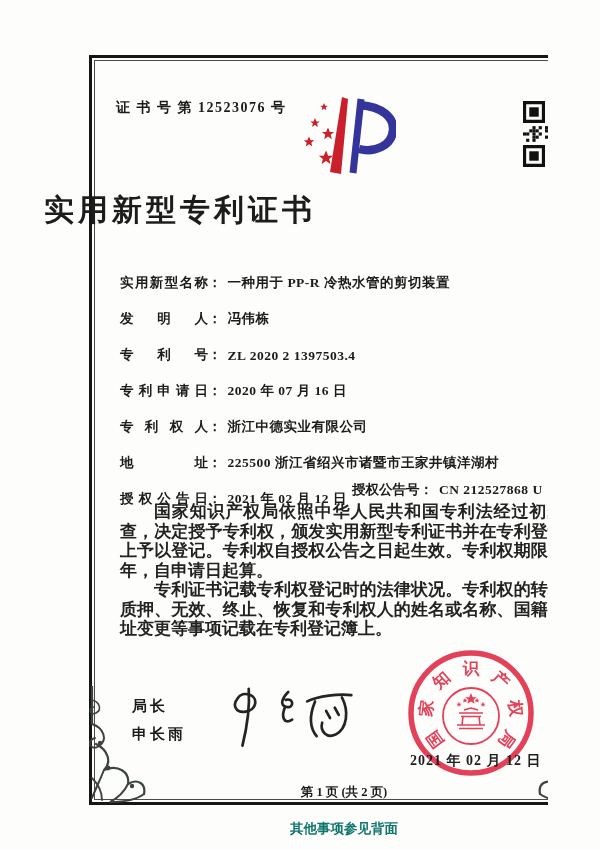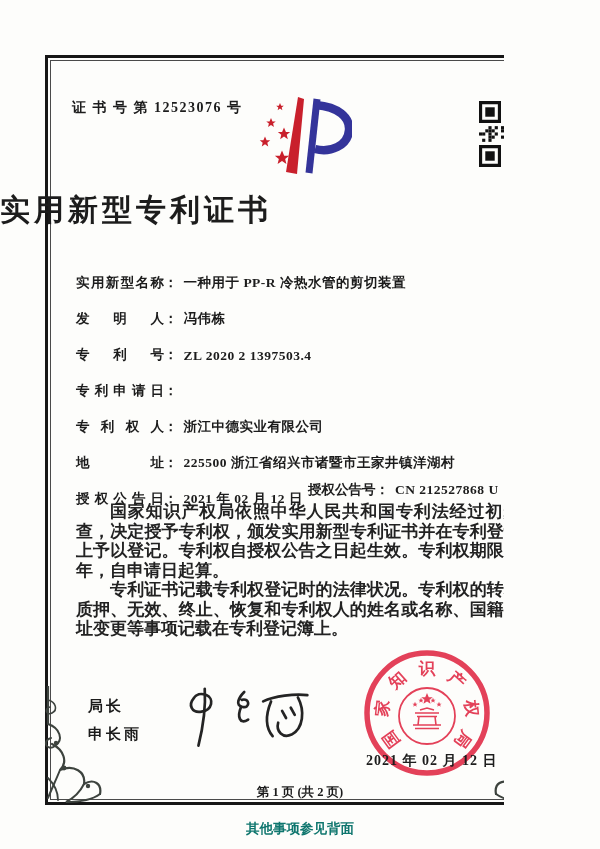--- a/index.html
+++ b/index.html
@@ -1,17 +1,17 @@
 <!DOCTYPE html>
 <html><head>
 <meta charset="utf-8">
 <style>
   html,body{margin:0;padding:0;background:#fdfdfb;}
   .page{position:relative;width:504px;height:849px;background:#fdfdfb;overflow:hidden;
-        font-family:"Liberation Serif","DejaVu Serif",serif;color:#1c1c1c;}
+        font-family:"Liberation Serif","DejaVu Serif",serif;color:#1c1c1c;margin-left:44px;}
   .frame{position:absolute;left:45px;top:55px;width:499px;height:744px;border:3px solid #161616;}
   .frame::after{content:"";position:absolute;left:2px;top:2px;right:2px;bottom:2px;border:1px solid #4a4a4a;}
   .certno{position:absolute;left:72px;top:99px;font-size:14px;font-weight:bold;letter-spacing:1.5px;}
   .logo{position:absolute;left:250px;top:96px;width:102px;height:79px;}
   .qr{position:absolute;left:479px;top:101px;width:66px;height:66px;}
   .title{position:absolute;left:0;top:190px;width:600px;text-align:left;
          font-size:30px;font-weight:bold;letter-spacing:4px;}
   .fields{position:absolute;left:76px;top:256px;width:465px;font-size:13.5px;font-weight:bold;}
   .frow{position:relative;height:36px;display:flex;align-items:flex-end;}
   .flabel{display:inline-block;width:88px;text-align:justify;text-align-last:justify;}
@@ -208,20 +208,21 @@
       <span class="fvalue">冯伟栋</span>
     </div>
     <div class="frow">
       <span class="flabel">专利号</span>
         <span class="fcolon">：</span>
       <span class="fvalue">ZL 2020 2 1397503.4</span>
     </div>
     <div class="frow">
       <span class="flabel">专利申请日</span>
         <span class="fcolon">：</span>
+      <span class="fvalue">2020 年 07 月 16 日</span>
     </div>
     <div class="frow">
       <span class="flabel">专利权人</span>
         <span class="fcolon">：</span>
       <span class="fvalue">浙江中德实业有限公司</span>
     </div>
     <div class="frow">
       <span class="flabel">地址</span>
         <span class="fcolon">：</span>
       <span class="fvalue">225500 浙江省绍兴市诸暨市王家井镇洋湖村</span>

